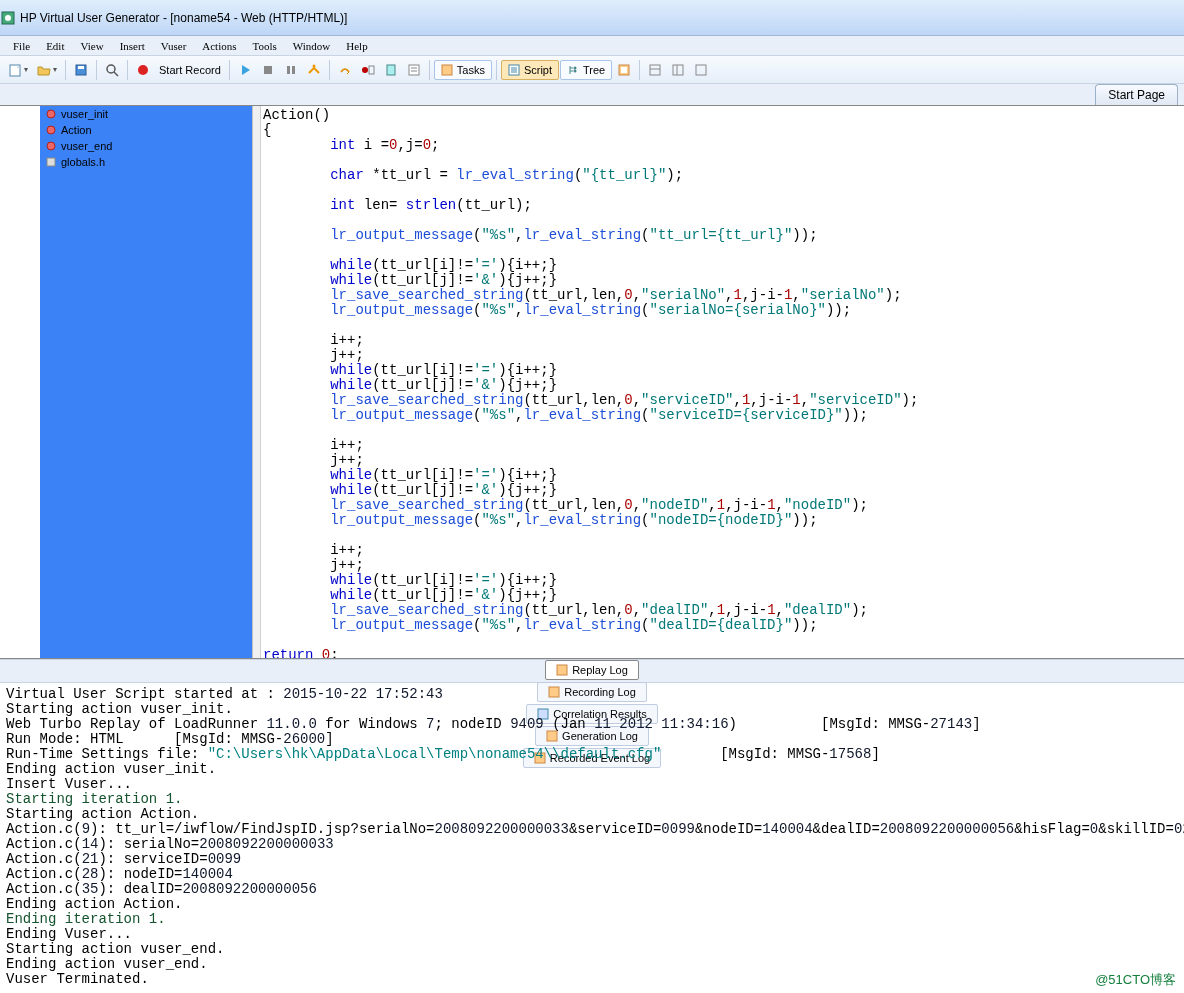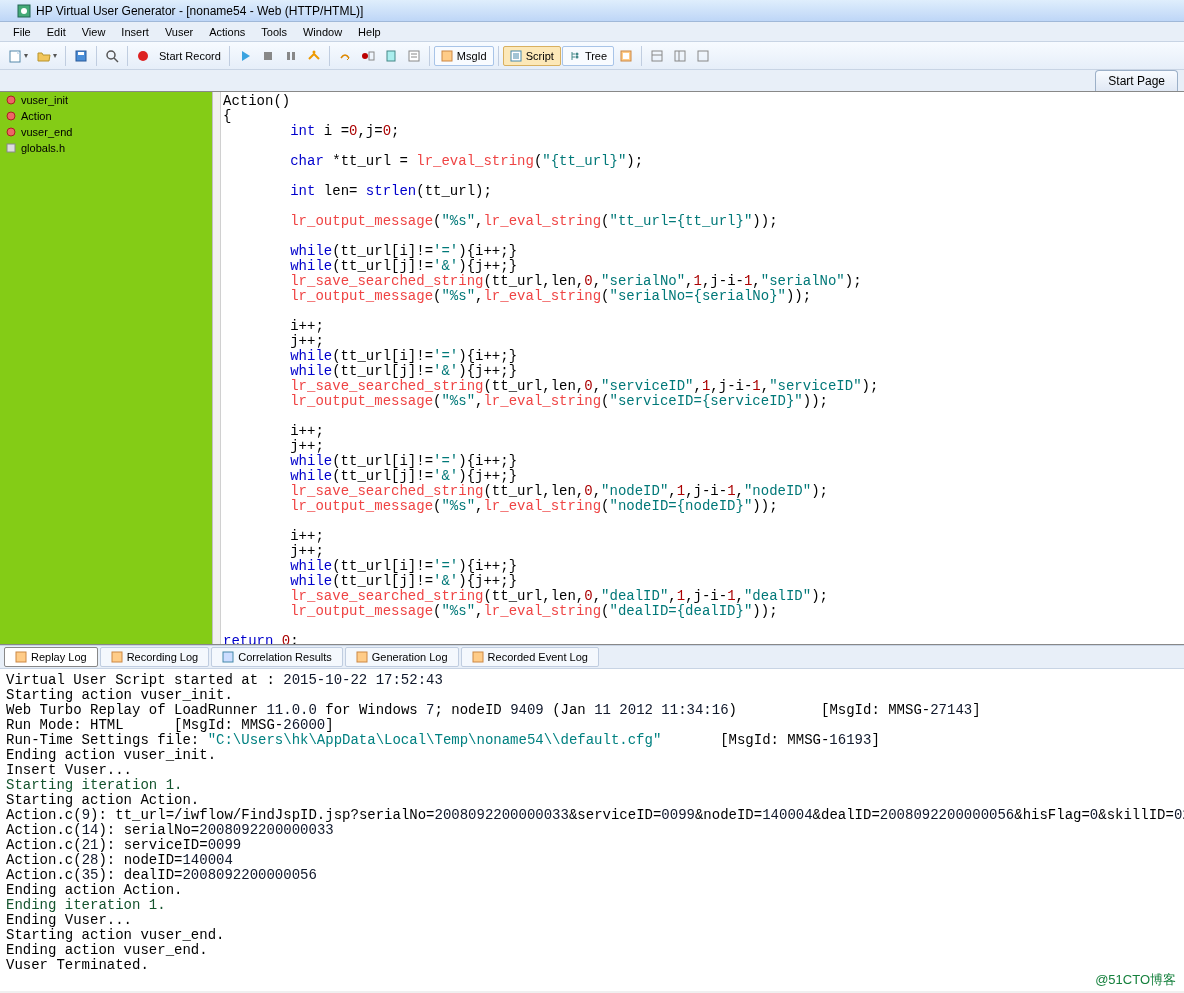--- a/index.html
+++ b/index.html
@@ -1,42 +1,42 @@
 <!DOCTYPE html>
 <html><head>
 <meta charset="utf-8">
 <style>
   * { box-sizing: border-box; margin: 0; padding: 0; }
   html, body { width: 1184px; height: 993px; font-family: Tahoma, "Segoe UI", sans-serif; font-size: 11px; background: #f0f0f0; overflow: hidden; }
-  .titlebar { background: linear-gradient(#dfeefc, #bed6f7); height: 22px; display: flex; align-items: center; padding: 0 16px; border-bottom: 1px solid #a0b8d8; }
+  .titlebar { background: linear-gradient(#dfeefc, #bed6f7); height: 36px; display: flex; align-items: center; padding: 0 0; border-bottom: 1px solid #a0b8d8; }
   .titlebar .icon { width: 16px; height: 16px; margin-right: 4px; display: inline-flex; align-items: center; justify-content: center; }
   .titlebar-text { font-size: 12px; color: #000; }
   .menubar { background: #e8eff8; height: 20px; display: flex; align-items: center; padding: 0 6px; gap: 2px; border-bottom: 1px solid #c8d4e4; }
-  .menu-item { padding: 2px 7px; cursor: default; }
+  .menu-item { padding: 2px 7px; cursor: default; font-family: Liberation Serif, serif; }
   .toolbar { background: linear-gradient(#f7fbff, #e6eef9); height: 28px; display: flex; align-items: center; padding: 0 4px; border-bottom: 1px solid #c8d4e4; gap: 1px; }
   .tb-btn { min-width: 22px; height: 22px; display: inline-flex; align-items: center; justify-content: center; padding: 0 3px; cursor: default; border: 1px solid transparent; border-radius: 2px; }
   .tb-sep { width: 1px; height: 20px; background: #c0cde0; margin: 0 3px; }
   .tb-label { padding: 0 4px; }
   .tb-box { border: 1px solid #a8c4e8; background: #f8fbff; padding: 2px 6px; border-radius: 2px; display: inline-flex; align-items: center; gap: 4px; height: 20px; }
   .tb-box.active { background: #fce8b8; border-color: #d8b060; }
   .tabs { background: #e8eff8; height: 22px; display: flex; align-items: flex-end; padding: 0 4px; border-bottom: 1px solid #888; flex-direction: column; }
   .tab { background: linear-gradient(#f8fbff, #e0e8f4); border: 1px solid #9cb0c8; border-bottom: none; padding: 3px 12px; border-top-left-radius: 4px; border-top-right-radius: 4px; margin-right: 2px; font-size: 12px; }
   .tab.active { background: #fff; font-weight: bold; position: relative; top: 1px; }
   .workspace { display: flex; height: 553px; background: #fff; border-bottom: 1px solid #888; }
-  .sidebar { width: 213px; background: #84cc16; border-right: 1px solid #c0c0c0; }
+  .sidebar { width: 213px; background: #3b82f6; border-right: 1px solid #c0c0c0; margin-left: 40px; }
   .sidebar-item { display: flex; align-items: center; height: 16px; padding: 0 4px; gap: 3px; font-size: 11px; }
   .sidebar-icon { width: 14px; height: 14px; display: inline-flex; align-items: center; justify-content: center; }
   .editor { flex: 1; background: #fff; position: relative; overflow: hidden; }
   .editor-gutter { width: 8px; background: #f0f0f0; border-right: 1px solid #d0d0d0; position: absolute; left: 0; top: 0; bottom: 0; }
   .editor-code { font-family: "Courier New", monospace; font-size: 14px; line-height: 15px; white-space: pre; padding: 2px 0 2px 10px; color: #000; }
   .kw-blue { color: #0000cc; }
-  .kw-red { color: #ef4444; }
+  .kw-red { color: #1d4ed8; }
   .kw-str { color: #007878; }
   .kw-num { color: #aa0000; }
-  .bottom-tabs { background: #e8eff8; height: 24px; display: flex; align-items: center; padding: 0 4px; border-top: 1px solid #c8d4e4; border-bottom: 1px solid #c8d4e4; gap: 2px; }
+  .bottom-tabs { background: #e8eff8; height: 24px; display: flex; align-items: center; padding: 0 4px; border-top: 1px solid #c8d4e4; border-bottom: 1px solid #c8d4e4; gap: 2px; flex-direction: column; }
   .btab { display: inline-flex; align-items: center; gap: 4px; padding: 3px 10px; border: 1px solid #c0cde0; background: #f4f8fd; border-radius: 2px; font-size: 11px; }
   .btab.active { background: #fff; border-color: #888; }
   .log { background: #fff; font-family: "SimSun","Courier New",monospace; font-size: 14px; line-height: 15px; white-space: pre; padding: 4px 6px; height: 322px; overflow: hidden; }
   .log .num { color: #0f172a; }
   .log .str { color: #008080; }
   .log .orange { color: #14532d; }
   .watermark { position: absolute; right: 8px; bottom: 4px; color: #15803d; font-size: 13px; }
   .ico svg { display: block; }
   .dd::after { content: "▾"; font-size: 8px; color: #555; margin-left: 2px; }
 </style>
@@ -144,21 +144,21 @@
         <rect x="2" y="2" width="10" height="10" fill="#fff" stroke="#888"></rect>
         <line x1="4" y1="5" x2="10" y2="5" stroke="#888"></line>
         <line x1="4" y1="8" x2="10" y2="8" stroke="#888"></line>
       </svg>
     </span>
   <span class="tb-sep"></span>
   <span class="tb-box">
       <svg width="12" height="12">
         <rect x="1" y="1" width="10" height="10" fill="#fc8" stroke="#c84"></rect>
       </svg>
-      <span>MsgId</span>
+      <span>Tasks</span>
     </span>
   <span class="tb-sep"></span>
   <span class="tb-box active">
       <svg width="12" height="12">
         <rect x="1" y="1" width="10" height="10" fill="#fff" stroke="#48a"></rect>
         <line x1="3" y1="4" x2="9" y2="4" stroke="#48a"></line>
         <line x1="3" y1="6" x2="9" y2="6" stroke="#48a"></line>
         <line x1="3" y1="8" x2="9" y2="8" stroke="#48a"></line>
       </svg>
       <span>Script</span>
@@ -311,21 +311,21 @@
         <rect x="1" y="1" width="10" height="10" fill="#fc8" stroke="#c84"></rect>
       </svg>
       <span>Recorded Event Log</span>
     </span>
 </div>
 
 <div class="log"><span>Virtual User Script started at : </span><span class="num">2015-10-22 17:52:43</span>
 <span>Starting action vuser_init.</span>
 <span>Web Turbo Replay of LoadRunner </span><span class="num">11.0.0</span><span> for Windows </span><span class="num">7</span><span>; nodeID </span><span class="num">9409</span><span> (Jan </span><span class="num">11 2012 11:34:16</span><span>)          [MsgId: MMSG-</span><span class="num">27143</span><span>]</span>
 <span>Run Mode: HTML      [MsgId: MMSG-</span><span class="num">26000</span><span>]</span>
-<span>Run-Time Settings file: </span><span class="str">"C:\Users\hk\AppData\Local\Temp\noname54\\default.cfg"</span><span>       [MsgId: MMSG-</span><span class="num">16193</span><span>]</span>
+<span>Run-Time Settings file: </span><span class="str">"C:\Users\hk\AppData\Local\Temp\noname54\\default.cfg"</span><span>       [MsgId: MMSG-</span><span class="num">17568</span><span>]</span>
 <span>Ending action vuser_init.</span>
 <span>Insert Vuser...</span>
 <span class="orange">Starting iteration 1.</span>
 <span>Starting action Action.</span>
 <span>Action.c(</span><span class="num">9</span><span>): tt_url=/iwflow/FindJspID.jsp?serialNo=</span><span class="num">2008092200000033</span><span>&amp;serviceID=</span><span class="num">0099</span><span>&amp;nodeID=</span><span class="num">140004</span><span>&amp;dealID=</span><span class="num">2008092200000056</span><span>&amp;hisFlag=</span><span class="num">0</span><span>&amp;skillID=</span><span class="num">020401</span>
 <span>Action.c(</span><span class="num">14</span><span>): serialNo=</span><span class="num">2008092200000033</span>
 <span>Action.c(</span><span class="num">21</span><span>): serviceID=</span><span class="num">0099</span>
 <span>Action.c(</span><span class="num">28</span><span>): nodeID=</span><span class="num">140004</span>
 <span>Action.c(</span><span class="num">35</span><span>): dealID=</span><span class="num">2008092200000056</span>
 <span>Ending action Action.</span>

